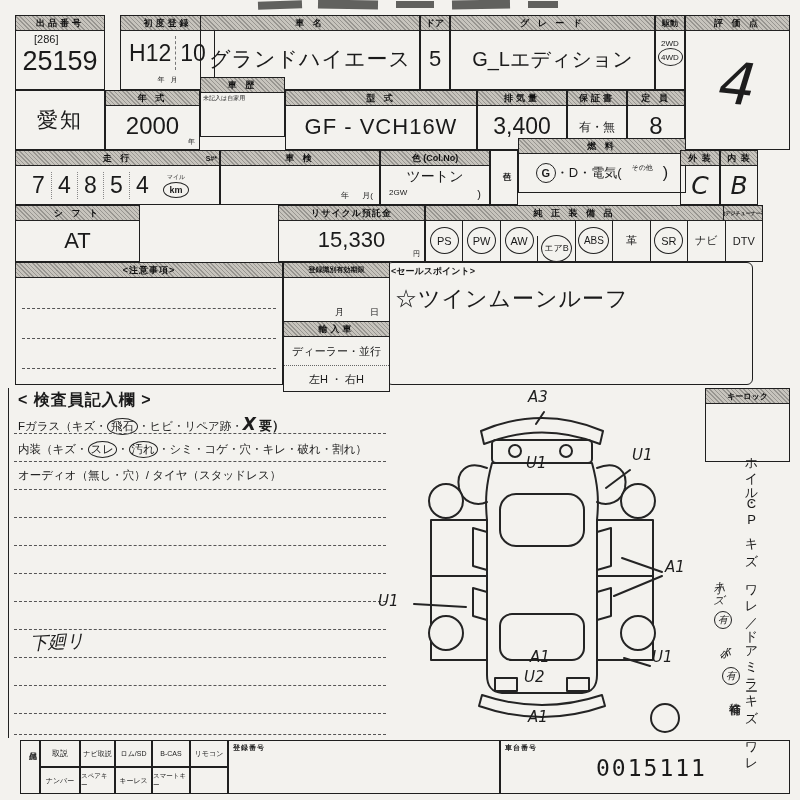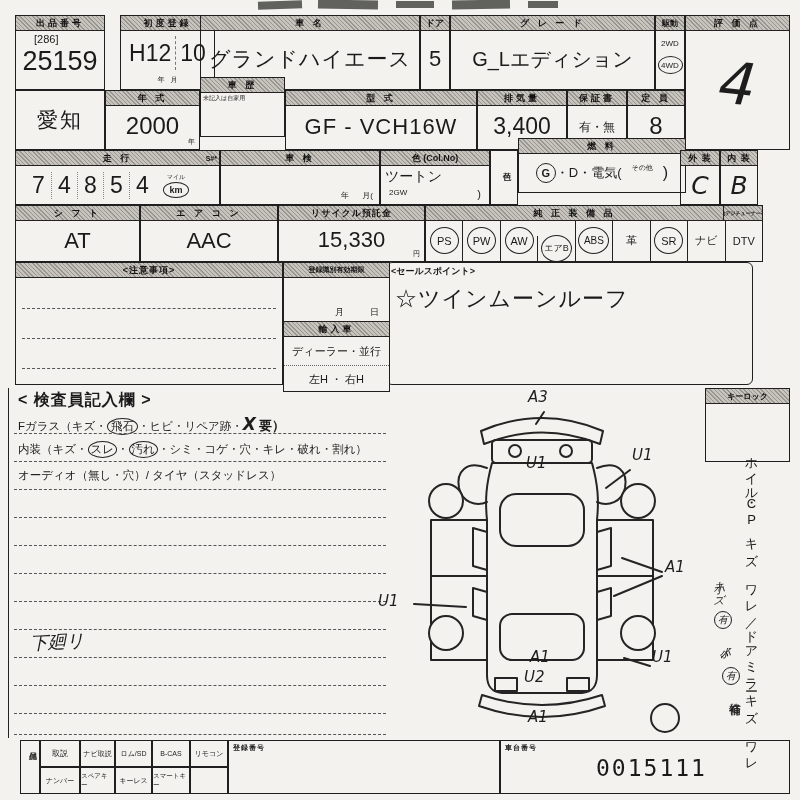--- a/index.html
+++ b/index.html
@@ -63,21 +63,21 @@
   </div>
 
   <div class="b" style="left:450px;top:15px;width:205px;height:75px;">
     <div class="h">グ レ ー ド</div>
     <div class="v" style="height:56px;font-size:20px;">G_Lエディション</div>
   </div>
 
   <div class="b" style="left:655px;top:15px;width:30px;height:75px;">
     <div class="h" style="letter-spacing:0;font-size:8px;">駆動</div>
     <div style="text-align:center;font-size:8px;padding-top:8px;">2WD</div>
-    <div class="v" style="margin-top:8px;">
+    <div class="v" style="margin-top:0;">
       <span class="circ" style="width:23px;height:16px;font-size:8px;">4WD</span>
     </div>
   </div>
 
   <div class="b" style="left:685px;top:15px;width:105px;height:135px;">
     <div class="h">評 価 点</div>
     <div class="v hand" style="height:105px;font-size:58px;transform:rotate(6deg);">4</div>
   </div>
 
   <div class="b" style="left:15px;top:90px;width:90px;height:60px;">
@@ -133,21 +133,21 @@
         <span class="circ" style="width:24px;height:14px;font-size:9px;font-weight:bold;">km</span>
       </span>
     </div>
   </div>
 
   <div class="b" style="left:220px;top:150px;width:160px;height:55px;">
     <div class="h">車  検</div>
     <div class="tiny abs" style="right:6px;bottom:3px;font-size:8px;white-space:pre;">年      月(</div>
   </div>
 
-  <div class="b" style="left:380px;top:150px;width:110px;height:55px;">
+  <div class="b" style="left:380px;top:150px;width:110px;height:55px;text-align:center;">
     <div class="h" style="letter-spacing:0;">色 (Col.No)</div>
     <div style="padding:2px 4px;font-size:14px;">ツートン</div>
     <div style="display:flex;justify-content:space-between;padding:0 8px;">
       <span style="font-size:8px;">2GW</span>
       <span style="font-size:11px;">)</span>
     </div>
   </div>
 
   <div class="b" style="left:490px;top:150px;width:28px;height:55px;">
     <div class="vtx" style="left:9px;top:14px;font-size:9px;">色替</div>
@@ -171,24 +171,20 @@
   <div class="b" style="left:720px;top:150px;width:38px;height:55px;">
     <div class="h" style="letter-spacing:1px;text-align:center;">内 装</div>
     <div class="v hand" style="height:38px;font-size:25px;">B</div>
   </div>
 
   <div class="b" style="left:15px;top:205px;width:125px;height:57px;">
     <div class="h">シ フ ト</div>
     <div class="v" style="height:40px;font-size:22px;">AT</div>
   </div>
 
-  <div class="b" style="left:140px;top:205px;width:138px;height:57px;">
-    <div class="h">エ ア コ ン</div>
-    <div class="v" style="height:40px;font-size:22px;">AAC</div>
-  </div>
 
   <div class="b" style="left:278px;top:205px;width:147px;height:57px;">
     <div class="h" style="letter-spacing:1px;">リサイクル預託金</div>
     <div class="v" style="height:38px;font-size:22px;">15,330</div>
     <div class="tiny abs" style="right:4px;bottom:2px;">円</div>
   </div>
 
   <div class="b" style="left:425px;top:205px;width:338px;height:57px;">
     <div style="display:flex;height:14px;">
       <div class="h" style="flex:1;border-bottom:1.2px solid #222;">純 正 装 備 品</div>

